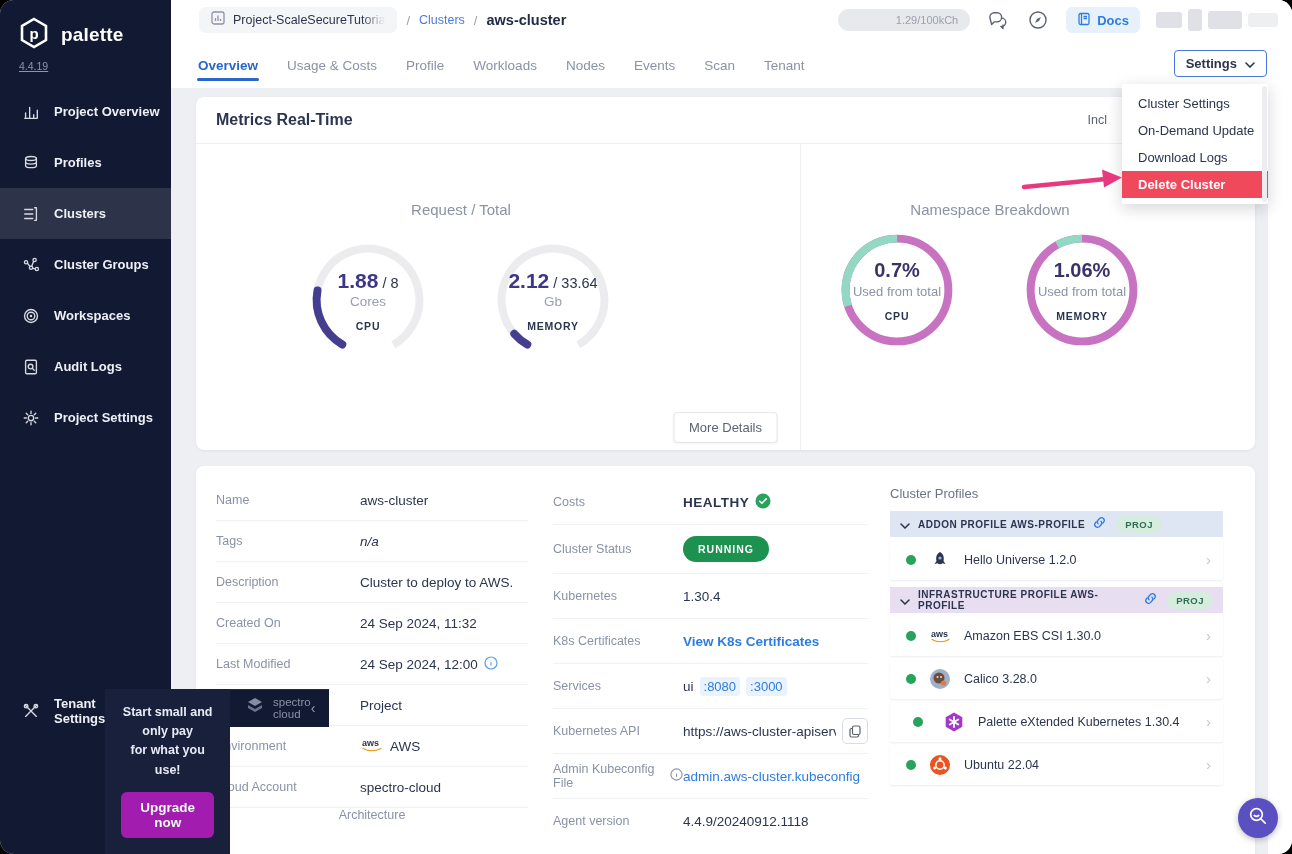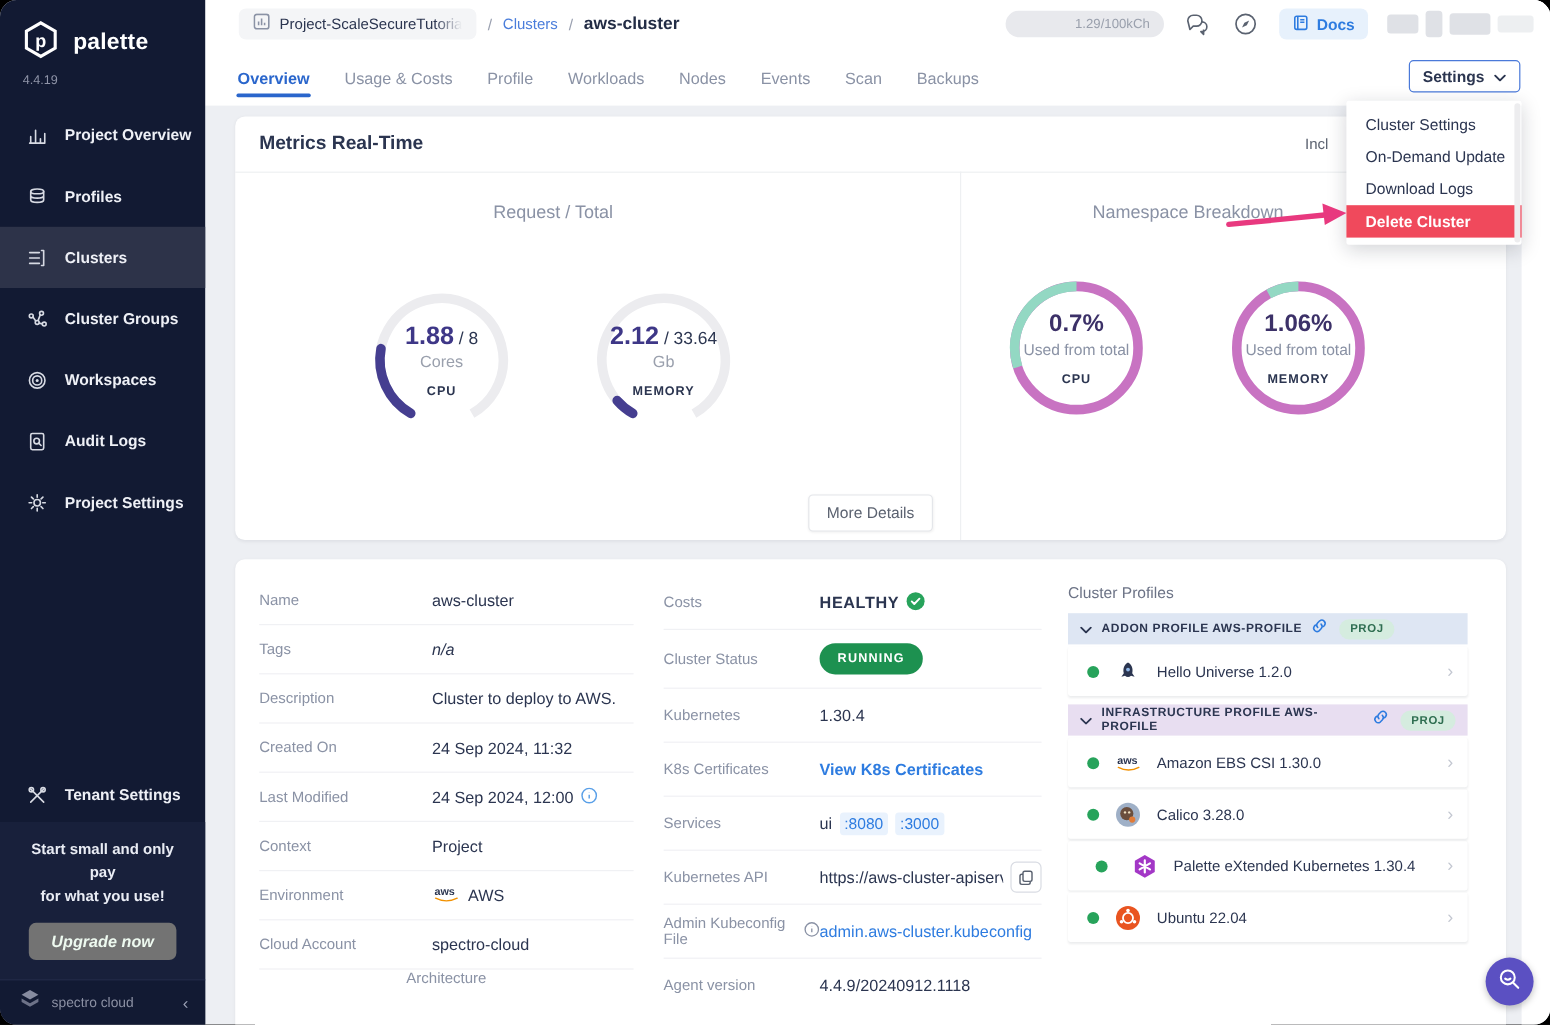--- a/index.html
+++ b/index.html
@@ -4,35 +4,35 @@
 <style>
   html,body{margin:0;padding:0;background:#000;}
   .app{position:relative;width:1292px;height:854px;border-radius:14px;overflow:hidden;
        background:#edeff3;font-family:"Liberation Sans",sans-serif;
        -webkit-font-smoothing:antialiased;}
   
   .sidebar{position:absolute;left:0;top:0;bottom:0;width:171px;background:#121a33;color:#fff;
            display:flex;flex-direction:column;z-index:20;}
   .logo-row{display:flex;align-items:center;gap:10px;padding:16px 0 2px 17px;}
   .brand{font-size:19px;font-weight:bold;letter-spacing:.2px;color:#fff;}
-  .version{font-size:10.5px;color:#8f94a8;padding:4px 0 14px 19px;}
+  .version{font-size:10.5px;color:#8f94a8;padding:4px 0 14px 19px;text-decoration:underline;}
   .nav{display:flex;flex-direction:column;}
   .nav-item{display:flex;align-items:center;gap:13px;height:51px;padding-left:21px;cursor:pointer;}
   .nav-item .lab{font-size:13px;font-weight:bold;color:#eef0f6;}
   .nav-item.active{background:#2d3349;}
   .nav-icon{width:20px;height:20px;flex:0 0 20px;display:flex;align-items:center;justify-content:center;}
   .nav-icon svg{stroke:#d7dae3;fill:none;stroke-width:1.5;stroke-linecap:round;stroke-linejoin:round;}
-  .side-bottom{margin-top:auto;display:flex;flex-direction:column;}
+  .side-bottom{margin-top:auto;display:flex;}
   .tenant-row{display:flex;align-items:center;gap:13px;height:44px;padding-left:21px;cursor:pointer;}
   .tenant-row .lab{font-size:13px;font-weight:bold;color:#eef0f6;}
   .promo{background:#18203b;padding:14px 16px 16px;text-align:center;}
   .promo-text{font-size:12.5px;font-weight:bold;color:#e9ecf4;line-height:1.55;}
-  .upgrade-btn{margin-top:12px;display:inline-block;background:#737373;color:#eefaf0;border:none;
+  .upgrade-btn{margin-top:12px;display:inline-block;background:#a21caf;color:#eefaf0;border:none;
                font-size:13.5px;font-weight:bold;padding:8px 19px;border-radius:6px;cursor:pointer;
-               font-family:inherit;font-style:italic;}
+               font-family:inherit;}
   .side-footer{height:37px;border-top:1px solid #242c49;display:flex;align-items:center;
                padding:0 14px 0 15px;background:#121a33;}
   .side-footer .sbrand{font-size:11.5px;color:#8b90a3;margin-left:8px;}
   .collapse{margin-left:auto;color:#9aa0b5;font-size:14px;cursor:pointer;line-height:1;}
   
   .main{position:absolute;left:171px;top:0;right:0;bottom:0;}
   .scroll-strip{position:absolute;right:0;top:0;bottom:0;width:24px;background:#fff;}
   .topbar{height:40px;background:#fff;display:flex;align-items:center;padding:0 14px 0 28px;}
   .proj-pill{display:flex;align-items:center;gap:8px;background:#f4f5f7;border-radius:6px;
              height:26px;padding:0 12px;max-width:196px;cursor:pointer;}
@@ -61,21 +61,21 @@
           background:#fff;border:1px solid #4a79d9;border-radius:4px;padding:0 11px;font-size:13px;
           font-weight:bold;color:#2b3550;cursor:pointer;font-family:inherit;}
   
   .content{position:absolute;left:0;right:0;top:88px;bottom:0;padding:9px 37px 0 25px;overflow:hidden;}
   .card{background:#fff;border-radius:8px;box-shadow:0 1px 3px rgba(16,24,40,.06);}
   .metrics-card{height:353px;position:relative;margin-bottom:16px;}
   .mc-header{height:46px;display:flex;align-items:center;padding:0 20px;border-bottom:1px solid #eef0f2;}
   .mc-title{font-size:16px;font-weight:bold;color:#2b3550;}
   .occluded{position:absolute;right:148px;top:16px;font-size:12.5px;color:#5b6270;}
   .v-divider{position:absolute;left:604px;top:46px;bottom:0;width:1px;background:#eef0f2;}
-  .half-title{position:absolute;top:72px;font-size:15px;color:#8a92a5;text-align:center;}
+  .half-title{position:absolute;top:104px;font-size:15px;color:#8a92a5;text-align:center;}
   .rt-title{left:0;width:530px;}
   .nb-title{left:604px;width:380px;}
   .gauge,.donut{position:absolute;width:124px;height:124px;}
   .gauge svg,.donut svg{position:absolute;inset:0;}
   .g-track{fill:none;stroke:#ececef;stroke-width:9;stroke-dasharray:303.7 365;}
   .g-fill{fill:none;stroke:#453e90;stroke-width:9;stroke-linecap:round;}
   .d-ring{fill:none;stroke:#c873c2;stroke-width:9;}
   .d-arc{fill:none;stroke:#93d8c3;stroke-width:9;}
   .g-text{position:absolute;inset:0;display:flex;flex-direction:column;align-items:center;
           justify-content:center;text-align:center;}
@@ -310,21 +310,21 @@
     </header>
 
     <div class="tabbar">
       <div class="tab active">Overview</div>
       <div class="tab">Usage &amp; Costs</div>
       <div class="tab">Profile</div>
       <div class="tab">Workloads</div>
       <div class="tab">Nodes</div>
       <div class="tab">Events</div>
       <div class="tab">Scan</div>
-      <div class="tab">Backups</div>
+      <div class="tab">Tenant</div>
       <button class="settings-btn">
         <span>Settings</span>
         <span>
           <svg width="10" height="6" viewBox="0 0 10 6" fill="none" stroke="#2b3550" stroke-width="1.6" stroke-linecap="round">
               <path d="M1 1l4 4 4-4"></path>
             </svg>
         </span>
       </button>
     </div>
 

